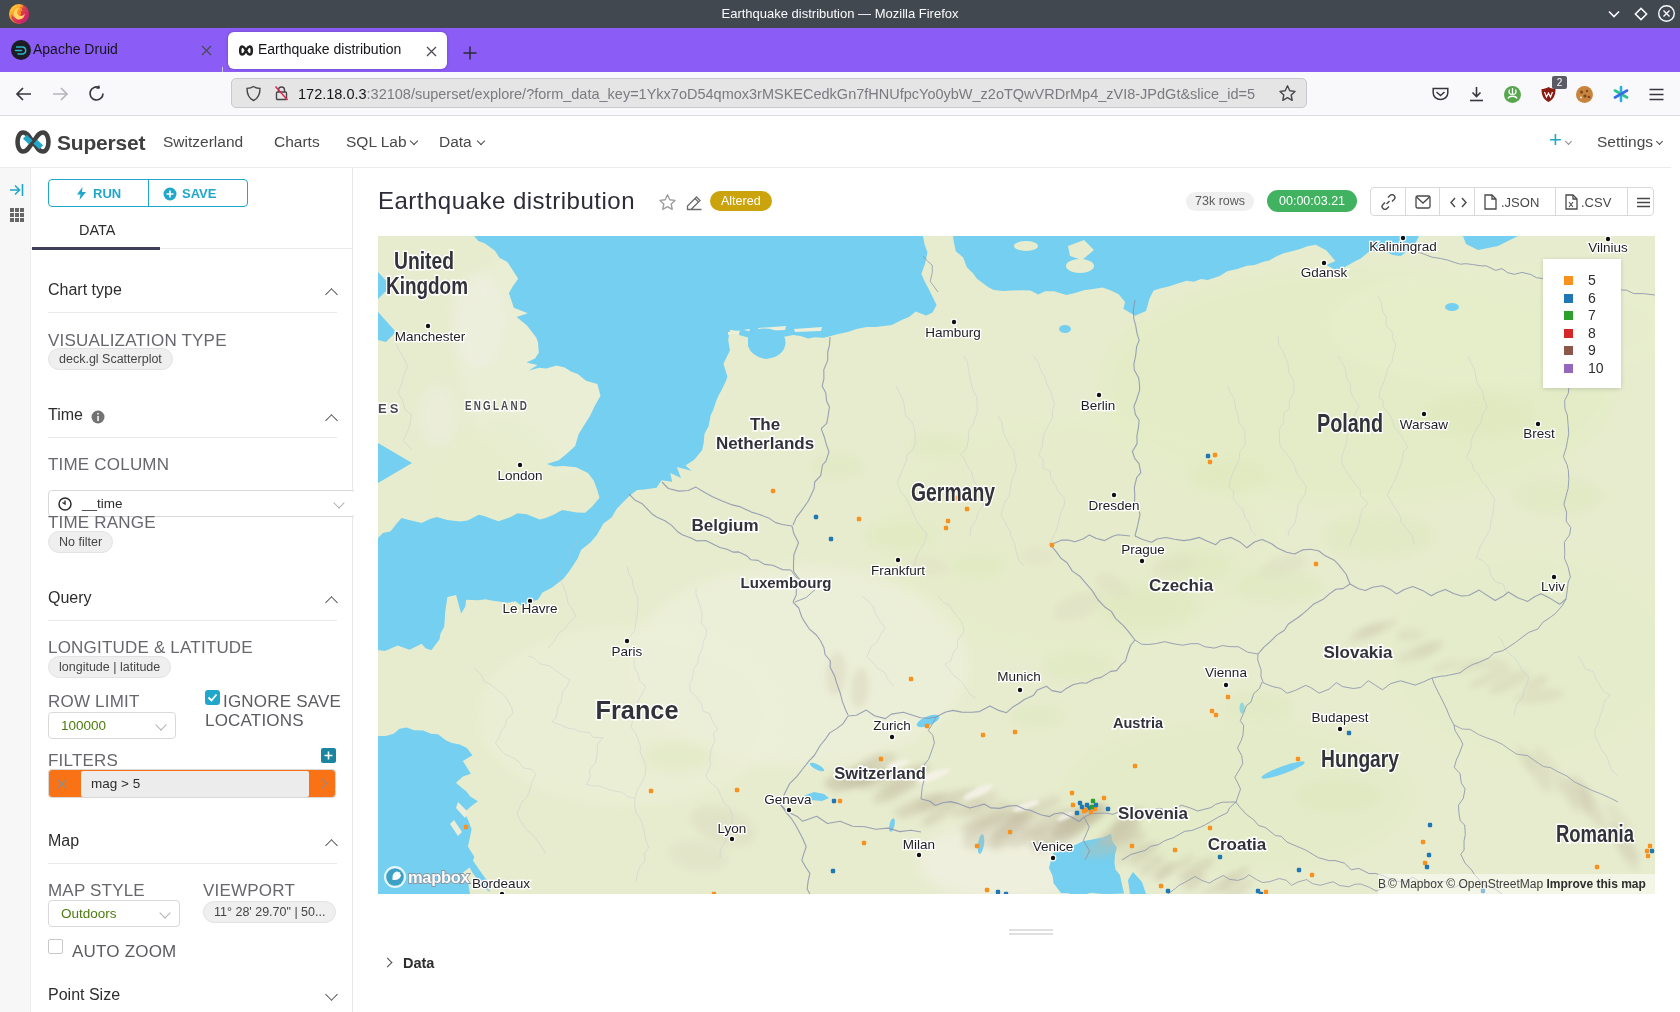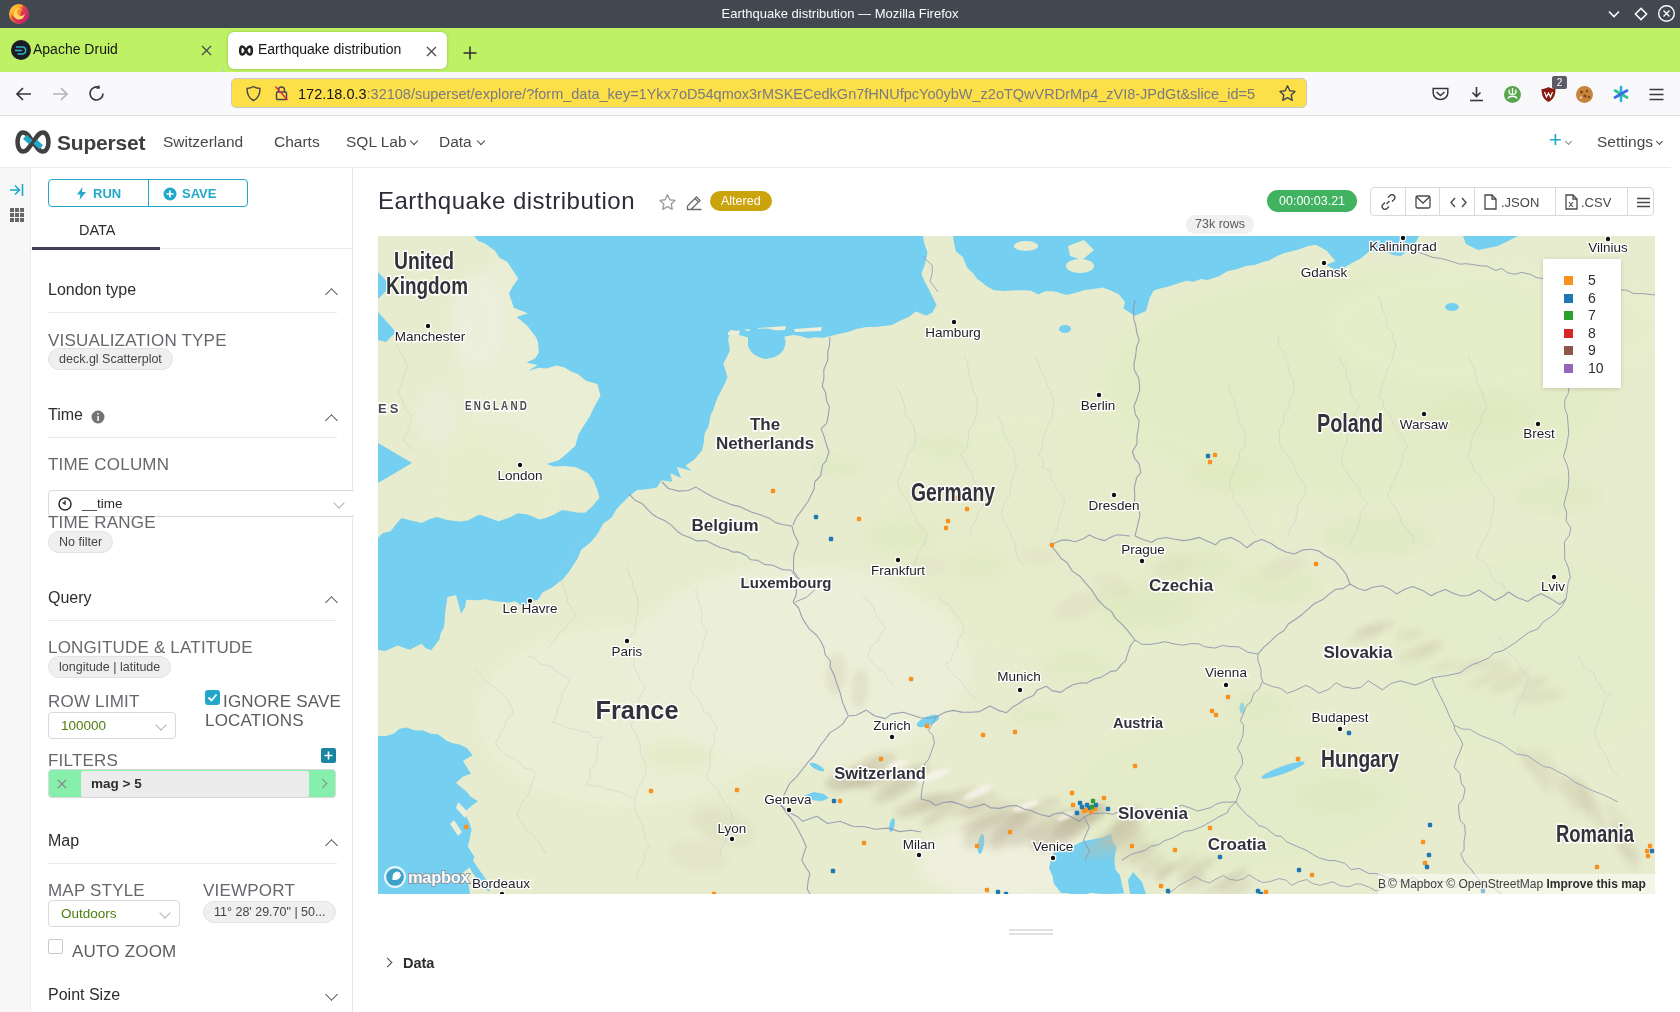--- a/index.html
+++ b/index.html
@@ -3,26 +3,26 @@
 <meta charset="utf-8">
 <style>
   * { margin:0; padding:0; box-sizing:border-box; }
   html,body { width:1680px; height:1012px; overflow:hidden; background:#fff;
     font-family:"Liberation Sans", sans-serif; }
   .abs { position:absolute; }
   
   #titlebar { position:absolute; left:0; top:0; width:1680px; height:28px; background:#42484f; }
   #titlebar .title { position:absolute; left:0; right:0; top:6px; text-align:center;
     color:#fbfbfe; font-size:13px; }
-  #tabbar { position:absolute; left:0; top:28px; width:1680px; height:60px; background:#bef264; }
+  #tabbar { position:absolute; left:0; top:28px; width:1680px; height:60px; background:#8b5cf6; }
   .tab-active { position:absolute; left:228px; top:4px; width:219px; height:37px; background:#fff;
     border-radius:6px; box-shadow:0 0 3px rgba(0,0,0,.25); }
   #toolbar { position:absolute; left:0; top:72px; width:1680px; height:44px; background:#f9f9fb;
     border-bottom:1px solid #dcdce1; }
-  #urlfield { position:absolute; left:231px; top:6px; width:1076px; height:30px; background:#fde047;
+  #urlfield { position:absolute; left:231px; top:6px; width:1076px; height:30px; background:#e5e5e5;
     border:1px solid #c8c8cf; border-radius:5px; }
   
   #ssnav { position:absolute; left:0; top:116px; width:1671px; height:52px; background:#fff;
     border-bottom:1px solid #ececec; }
   .navitem { position:absolute; top:0; height:52px; line-height:52px; color:#484848; font-size:15.5px; }
   
   #leftrail { position:absolute; left:0; top:168px; width:31px; height:844px; background:#f7f7f7; border-right:1px solid #ececec; }
   #sidebar { position:absolute; left:31px; top:168px; width:322px; height:844px; background:#fff;
     border-right:1px solid #e7e7e7; }
   #main { position:absolute; left:354px; top:168px; width:1326px; height:844px; background:#fff; }
@@ -210,21 +210,21 @@
     <svg class="abs" style="left:114px;top:7px" width="14" height="14" viewBox="0 0 14 14">
       <circle cx="7" cy="7" r="6.5" fill="#20a7c9"></circle>
       <path d="M7 3.5 V10.5 M3.5 7 H10.5" stroke="#fff" stroke-width="1.6"></path>
     </svg>
     <div class="abs" style="left:133px;top:6px;font-size:13px;font-weight:bold;color:#20a7c9;">SAVE</div>
   </div>
   <div class="abs" style="left:48px;top:54px;font-size:14.5px;color:#2d2d2d;">DATA</div>
   <div class="abs" style="left:0;top:80px;width:322px;height:1px;background:#e9e9e9;"></div>
   <div class="abs" style="left:1px;top:79px;width:128px;height:2.5px;background:#3f3f5a;"></div>
 
-  <div class="sect" style="top:113px;">London type</div>
+  <div class="sect" style="top:113px;">Chart type</div>
   <div class="chev up" style="left:296px;top:122px;"></div>
   <div class="hr" style="top:144px;"></div>
   <div class="lbl" style="left:17px;top:163px;">VISUALIZATION TYPE</div>
   <div class="pill" style="left:17px;top:180px;">deck.gl Scatterplot</div>
 
   <div class="sect" style="top:238px;">Time</div>
   <svg class="abs" style="left:60px;top:242px" width="14" height="14" viewBox="0 0 14 14">
     <circle cx="7" cy="7" r="6.5" fill="#737373"></circle>
     <rect x="6.3" y="3" width="1.5" height="1.5" fill="#fff"></rect>
     <rect x="6.3" y="6" width="1.5" height="5" fill="#fff"></rect>
@@ -259,21 +259,21 @@
   <div class="selbox" style="left:17px;top:544px;width:128px;height:27px;">
     <div class="abs" style="left:12px;top:5px;font-size:13.5px;color:#4d7c0f;">100000</div>
     <div class="selcaret" style="right:10px;top:8px;"></div>
   </div>
   <div class="lbl" style="left:17px;top:583px;">FILTERS</div>
   <div class="abs" style="left:290px;top:580px;width:15px;height:15px;background:#1a85a0;border-radius:2px;">
     <svg width="15" height="15" viewBox="0 0 15 15">
         <path d="M7.5 3.5 V11.5 M3.5 7.5 H11.5" stroke="#fff" stroke-width="1.6"></path>
       </svg>
   </div>
-  <div class="selbox" style="left:17px;top:601px;width:288px;height:29px;background:#86efac;font-weight:bold;">
+  <div class="selbox" style="left:17px;top:601px;width:288px;height:29px;background:#f97316;">
     <svg class="abs" style="left:8px;top:9px" width="10" height="10" viewBox="0 0 10 10">
       <path d="M1 1 L9 9 M9 1 L1 9" stroke="#8c8c8c" stroke-width="1.4"></path>
     </svg>
     <div class="abs" style="left:32px;top:1px;width:228px;height:26px;background:#ececec;border-radius:2px;"></div>
     <div class="abs" style="left:42px;top:6px;font-size:13.5px;color:#2d2d2d;">mag &gt; 5</div>
     <div class="chev" style="right:9px;top:10px;width:7px;height:7px;transform:rotate(-45deg);border-color:#8c8c8c;"></div>
   </div>
 
   <div class="sect" style="top:664px;">Map</div>
   <div class="chev up" style="left:296px;top:673px;"></div>
@@ -296,21 +296,21 @@
 
   <div class="abs" style="left:24px;top:19px;font-size:24px;letter-spacing:.5px;color:#2d2d39;">Earthquake distribution</div>
   <svg class="abs" style="left:304px;top:25px" width="19" height="19" viewBox="0 0 19 19">
     <path d="M9.5 1.8 L11.8 6.7 L17 7.4 L13.2 11 L14.2 16.3 L9.5 13.7 L4.8 16.3 L5.8 11 L2 7.4 L7.2 6.7 Z" fill="none" stroke="#9d9d9d" stroke-width="1.4" stroke-linejoin="round"></path>
   </svg>
   <svg class="abs" style="left:332px;top:26px" width="17" height="17" viewBox="0 0 17 17">
     <path d="M1.5 15.5 H15.5 M1.5 15.5 V12 L10.5 3 L14 6.5 L5 15.5 Z" fill="none" stroke="#6b6b6b" stroke-width="1.3"></path>
     <path d="M9 4.5 L12.5 8" stroke="#6b6b6b" stroke-width="1.3"></path>
   </svg>
   <div class="abs" style="left:356px;top:23px;height:20px;line-height:20px;padding:0 11px;background:#cba30c;border-radius:10px;color:#fff;font-size:12.5px;">Altered</div>
-  <div class="abs" style="left:832px;top:24px;height:19px;line-height:19px;padding:0 9px;background:#f0f0f0;border-radius:10px;color:#5c5c5c;font-size:12.5px;margin-top:23px;">73k rows</div>
+  <div class="abs" style="left:832px;top:24px;height:19px;line-height:19px;padding:0 9px;background:#f0f0f0;border-radius:10px;color:#5c5c5c;font-size:12.5px;">73k rows</div>
   <div class="abs" style="left:913px;top:22px;height:22px;line-height:22px;padding:0 12px;background:#41b25f;border-radius:11px;color:#fff;font-size:12.5px;">00:00:03.21</div>
 
   <div class="abs" style="left:1016px;top:19px;width:284px;height:29px;border:1px solid #d9d9d9;border-radius:4px;">
     <div class="abs" style="left:34px;top:0;width:1px;height:27px;background:#d9d9d9"></div>
     <div class="abs" style="left:68px;top:0;width:1px;height:27px;background:#d9d9d9"></div>
     <div class="abs" style="left:103px;top:0;width:1px;height:27px;background:#d9d9d9"></div>
     <div class="abs" style="left:184px;top:0;width:1px;height:27px;background:#d9d9d9"></div>
     <div class="abs" style="left:256px;top:0;width:1px;height:27px;background:#d9d9d9"></div>
     <svg class="abs" style="left:9px;top:6px" width="16" height="16" viewBox="0 0 16 16">
       <path d="M6.5 9.5 L9.5 6.5 M5 8 L3 10 A2.8 2.8 0 0 0 7 14 L9 12 M8 3 L10 1 A2.8 2.8 0 0 1 14 5 L12 7" transform="translate(0 .5)" fill="none" stroke="#484848" stroke-width="1.4"></path>

